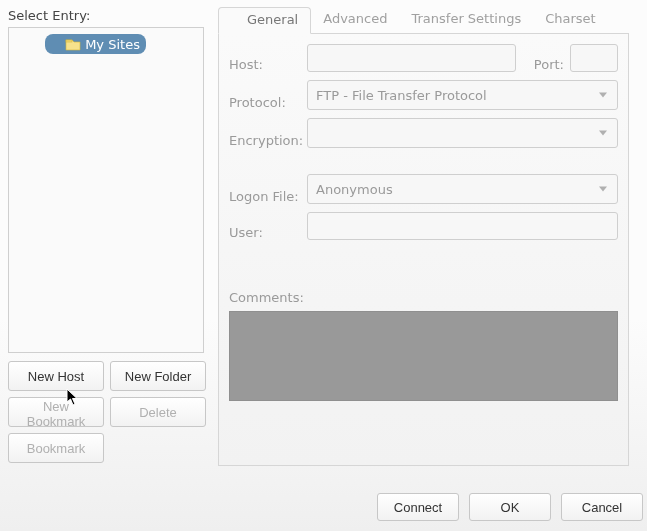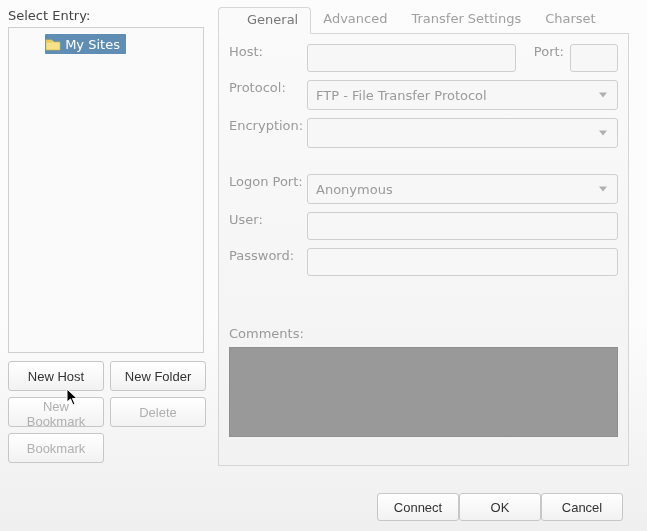--- a/index.html
+++ b/index.html
@@ -28,22 +28,22 @@
   .tree {
     width: 196px; height: 326px;
     background: #fafafa;
     border: 1px solid #cfcfcf;
     margin-top: 2px;
     padding: 6px 4px;
   }
   .tree-item {
     display: inline-flex; align-items: center;
     height: 20px;
-    padding: 0 6px 0 0;
-    border-radius: 1px;
+    padding: 0 6px 0 20px;
+    border-radius: 8px;
   }
   .tree-item.selected {
     background: #5f8db3;
     color: #fff;
   }
   .tree-item .folder-icon {
     display: inline-block;
     margin-right: 4px;
   }
   .tree-item .folder-icon svg { display:block; }
@@ -100,21 +100,21 @@
   .panel {
     border: 1px solid #d6d6d6;
     border-top: none;
     margin-right: 8px;
     background: linear-gradient(to bottom, #fafafa, #f2f2f2);
     padding: 10px 10px 10px 10px;
     height: 432px;
   }
   .form-row {
     display: flex;
-    align-items: flex-start;
+    align-items: flex-end;
     margin-bottom: 8px;
   }
   .form-row .lbl {
     width: 78px;
     color: #9a9a9a;
     font-size: 13px;
   }
   .txt {
     height: 28px;
     border: 1px solid #cfcfcf;
@@ -153,23 +153,23 @@
   .comments-box {
     width: 100%; height: 90px;
     background: #999999;
     border: 1px solid #8f8f8f;
     resize: none;
   }
 
   
   .bottom-bar {
     position: absolute;
-    bottom: 10px; right: 24px;
-    display: flex;
-    gap: 0;
+    bottom: 10px; right: 4px;
+    display: flex;
+    gap: 10px;
   }
   .bottom-bar button.std { width: 82px; height: 28px; }
 
   
   .cursor {
     position: absolute;
     left: 66px; top: 388px;
     pointer-events: none;
   }
   .cursor svg { display:block; }
@@ -235,36 +235,32 @@
         <div class="form-row">
           <span class="lbl">Encryption:</span>
           <div class="sel full disabled">
             <span class="caret"></span>
           </div>
         </div>
 
         <div class="gap"></div>
 
         <div class="form-row">
-          <span class="lbl">Logon Port:</span>
+          <span class="lbl">Logon File:</span>
           <div class="sel full disabled">
             <span>Anonymous</span>
             <span class="caret"></span>
           </div>
         </div>
 
         <div class="form-row">
           <span class="lbl">User:</span>
           <input class="txt full disabled" disabled="" value="" style="">
         </div>
 
-        <div class="form-row">
-          <span class="lbl">Password:</span>
-          <input type="password" class="txt full disabled" disabled="" value="" style="">
-        </div>
 
         <div style="height:42px;"></div>
 
         <span class="comments-lbl">Comments:</span>
         <textarea class="comments-box" disabled="" style=""></textarea>
 
       </div>
     </div>
   </div>
 

